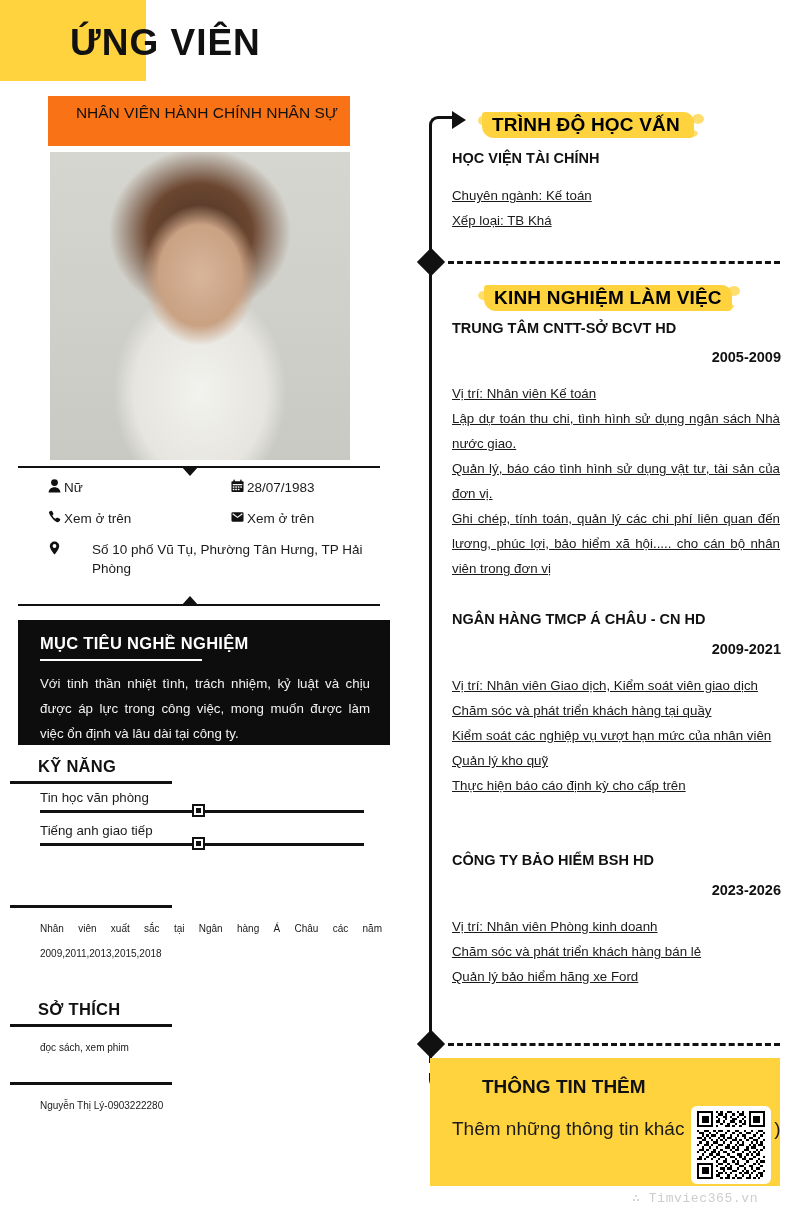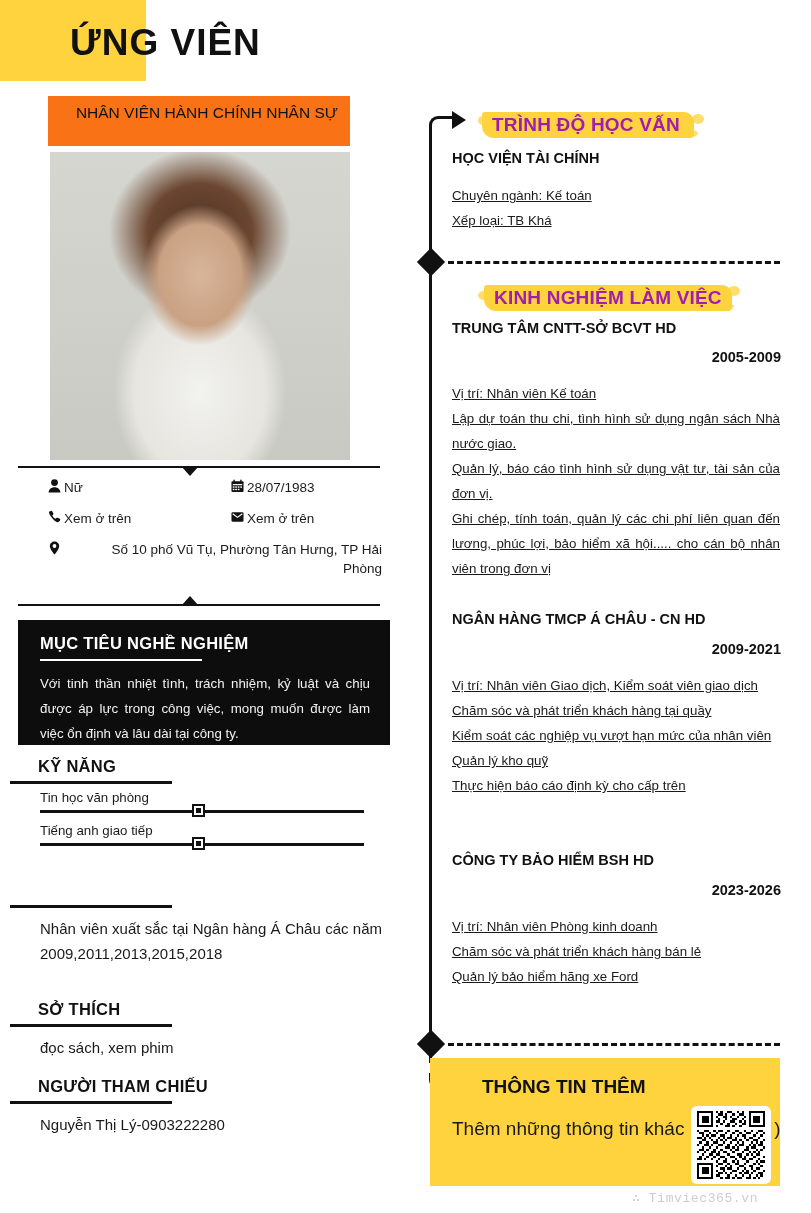--- a/index.html
+++ b/index.html
@@ -61,21 +61,21 @@
 
   .contact { position: absolute; left: 44px; top: 478px; width: 340px; }
   .c-row { display: flex; margin-bottom: 12px; gap: 28px; }
   .c-cell { display: flex; align-items: flex-start; }
   .c-cell.first { width: 155px; flex: none; }
   .c-ico {
     width: 20px; flex: none; display: flex; justify-content: center;
     padding-top: 1px; color: #111;
   }
   .c-txt { font-size: 13.5px; color: #1a1a1a; line-height: 19px; }
-  .c-wide { display: flex; text-align: right; }
+  .c-wide { display: flex; }
   .c-wide .c-txt { width: 290px; }
 
   
   .objective {
     position: absolute; left: 18px; top: 620px; width: 372px; height: 125px;
     background: #0d0d0d; color: #fff; padding: 14px 20px 0 22px;
   }
   .obj-title {
     font-size: 16.5px; font-weight: bold; letter-spacing: .3px;
     padding-bottom: 6px; display: inline-block;
@@ -86,21 +86,21 @@
   }
 
   
   .sec { position: absolute; left: 10px; width: 372px; }
   .sec-title {
     font-size: 16.5px; font-weight: bold; color: #111; letter-spacing: .3px;
     padding-left: 28px;
   }
   .sec-rule { width: 162px; height: 3px; background: #111; margin-top: 5px; }
   .sec-body { padding-left: 30px; padding-top: 8px; }
-  .sec-text { font-size: 15px; line-height: 25px; color: #1a1a1a; text-align: justify; }
+  .sec-text { font-size: 10px; line-height: 25px; color: #1a1a1a; text-align: justify; }
 
   .skill { padding-left: 30px; margin-top: 6px; }
   .skill-name { font-size: 13.3px; color: #1a1a1a; margin-bottom: 5px; }
   .skill-track {
     position: relative; width: 324px; height: 3px; background: #111; margin-bottom: 10px;
   }
   .skill-knob {
     position: absolute; top: -6px; width: 13px; height: 13px;
     background: #fff; border: 2px solid #111;
   }
@@ -142,21 +142,21 @@
     position: absolute; left: 448px; height: 0;
     border-top: 3px dashed #111; width: 332px;
   }
   .r-head-wrap { position: absolute; }
   .brush {
     position: absolute; background: #ffd33d;
     border-radius: 3px 10px 4px 12px;
   }
   .brush-sp { position: absolute; background: #ffd33d; border-radius: 50%; opacity: .75; }
   .r-head-txt {
-    position: absolute; font-size: 19px; font-weight: bold; color: #a21caf;
+    position: absolute; font-size: 19px; font-weight: bold; color: #000000;
     letter-spacing: .2px; white-space: nowrap;
   }
 
   .r-org {
     position: absolute; font-size: 14.5px; font-weight: bold; color: #111; white-space: nowrap;
   }
   .r-date {
     position: absolute; right: 30px; font-size: 14.5px; font-weight: bold; color: #111;
   }
   .r-body {
@@ -302,21 +302,20 @@
 
     <div class="sec" style="top:1000px;">
       <div class="sec-title">SỞ THÍCH</div>
       <div class="sec-rule"></div>
       <div class="sec-body">
         <div class="sec-text">đọc sách, xem phim</div>
       </div>
     </div>
 
     <div class="sec" style="top:1077px;">
-      <div class="sec-title">NGƯỜI THAM CHIẾU</div>
       <div class="sec-rule"></div>
       <div class="sec-body">
         <div class="sec-text">Nguyễn Thị Lý-0903222280</div>
       </div>
     </div>
   </div>
 
   <div class="right"></div>
 
   <div class="tl-line"></div>

